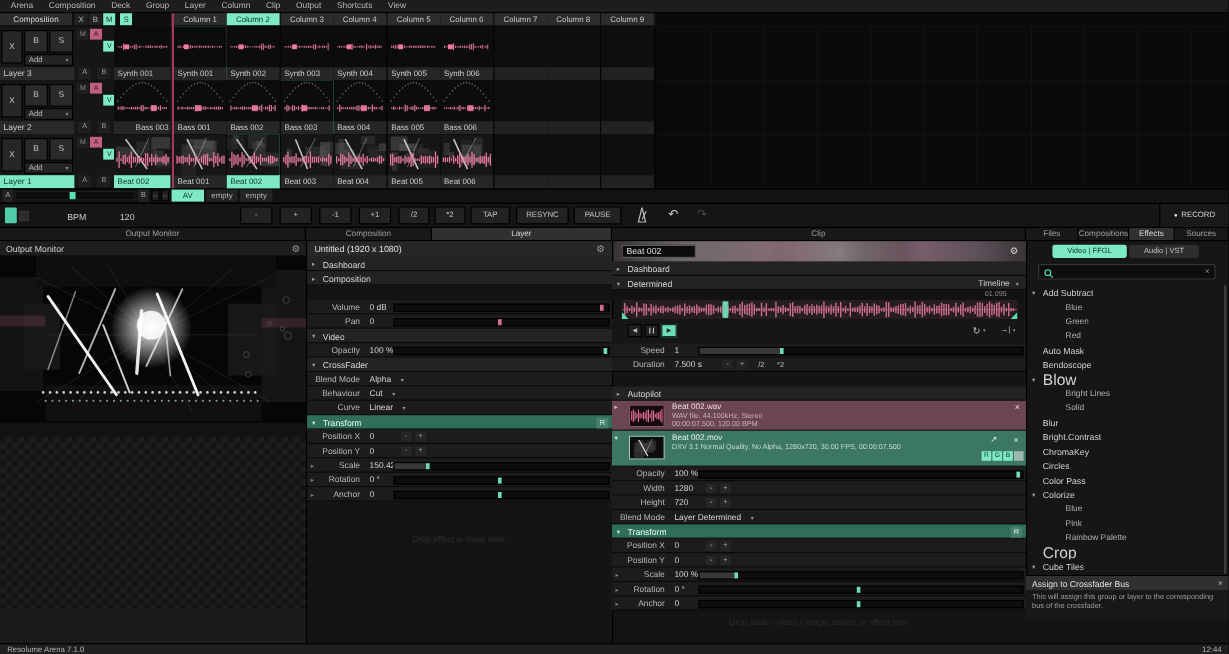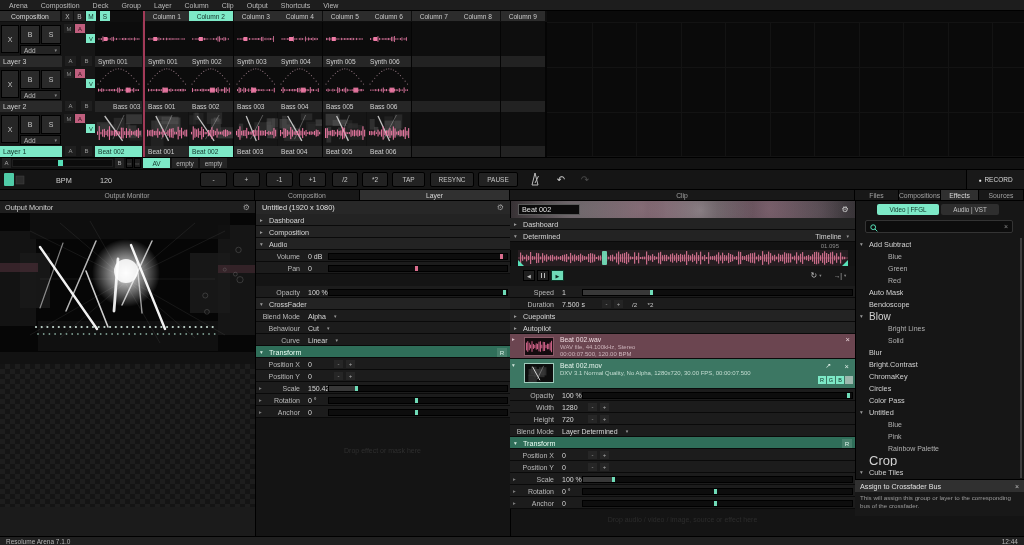--- a/index.html
+++ b/index.html
@@ -1186,37 +1186,37 @@
       <div style="font-size: 8px; color: rgb(154, 154, 154);">⚙</div>
     </div>
     <div style="position: absolute; left: 256px; top: 214px; width: 254px; height: 12px; background: rgb(35, 35, 35); border-bottom: 1px solid rgb(10, 10, 10);">
       <div style="position: absolute; left: 4px; top: 0px; height: 12px; font-size: 5.5px; color: rgb(154, 154, 154); display: flex; align-items: center;">▸</div>
       <div style="position: absolute; left: 13px; top: 0px; height: 12px; font-size: 7.2px; color: rgb(214, 214, 214); display: flex; align-items: center; white-space: nowrap; overflow: hidden;">Dashboard</div>
     </div>
     <div style="position: absolute; left: 256px; top: 226px; width: 254px; height: 12px; background: rgb(35, 35, 35); border-bottom: 1px solid rgb(10, 10, 10);">
       <div style="position: absolute; left: 4px; top: 0px; height: 12px; font-size: 5.5px; color: rgb(154, 154, 154); display: flex; align-items: center;">▸</div>
       <div style="position: absolute; left: 13px; top: 0px; height: 12px; font-size: 7.2px; color: rgb(214, 214, 214); display: flex; align-items: center; white-space: nowrap; overflow: hidden;">Composition</div>
     </div>
-    <div style="position: absolute; left: 256px; top: 238px; width: 254px; height: 12px; background: rgb(35, 35, 35); border-bottom: 1px solid rgb(10, 10, 10);">
-      <div style="position: absolute; left: 4px; top: 0px; height: 12px; font-size: 5.5px; color: rgb(154, 154, 154); display: flex; align-items: center;">▾</div>
-      <div style="position: absolute; left: 13px; top: 0px; height: 12px; font-size: 7.2px; color: rgb(214, 214, 214); display: flex; align-items: center; white-space: nowrap; overflow: hidden;">Audio</div>
-    </div>
     <div style="position: absolute; left: 256px; top: 250px; width: 254px; height: 12px; background: rgb(28, 28, 28); border-bottom: 1px solid rgb(10, 10, 10);">
       <div style="position: absolute; left: 2px; top: 0px; width: 46px; height: 12px; font-size: 7px; color: rgb(185, 185, 185); display: flex; align-items: center; justify-content: flex-end; padding-right: 4px; white-space: nowrap;">Volume</div>
       <div style="position: absolute; left: 52px; top: 0px; height: 12px; font-size: 7px; color: rgb(216, 216, 216); display: flex; align-items: center; white-space: nowrap; overflow: hidden;">0 dB</div>
       <div style="position: absolute; left: 72px; top: 2.5px; width: 180px; height: 7px; background: rgb(13, 13, 13); border: 1px solid rgb(0, 0, 0);">
         <div style="position: absolute; top: 0px; bottom: 0px; width: 3px; left: 171px; background: rgb(217, 109, 141);"></div>
       </div>
     </div>
     <div style="position: absolute; left: 256px; top: 262px; width: 254px; height: 12px; background: rgb(28, 28, 28); border-bottom: 1px solid rgb(10, 10, 10);">
       <div style="position: absolute; left: 2px; top: 0px; width: 46px; height: 12px; font-size: 7px; color: rgb(185, 185, 185); display: flex; align-items: center; justify-content: flex-end; padding-right: 4px; white-space: nowrap;">Pan</div>
       <div style="position: absolute; left: 52px; top: 0px; height: 12px; font-size: 7px; color: rgb(216, 216, 216); display: flex; align-items: center; white-space: nowrap; overflow: hidden;">0</div>
       <div style="position: absolute; left: 72px; top: 2.5px; width: 180px; height: 7px; background: rgb(13, 13, 13); border: 1px solid rgb(0, 0, 0);">
         <div style="position: absolute; top: 0px; bottom: 0px; width: 3px; left: 86px; background: rgb(217, 109, 141);"></div>
       </div>
+    </div>
+    <div style="position: absolute; left: 256px; top: 274px; width: 254px; height: 12px; background: rgb(35, 35, 35); border-bottom: 1px solid rgb(10, 10, 10);">
+      <div style="position: absolute; left: 4px; top: 0px; height: 12px; font-size: 5.5px; color: rgb(154, 154, 154); display: flex; align-items: center;">▾</div>
+      <div style="position: absolute; left: 13px; top: 0px; height: 12px; font-size: 7.2px; color: rgb(214, 214, 214); display: flex; align-items: center; white-space: nowrap; overflow: hidden;">Video</div>
     </div>
     <div style="position: absolute; left: 256px; top: 286px; width: 254px; height: 12px; background: rgb(28, 28, 28); border-bottom: 1px solid rgb(10, 10, 10);">
       <div style="position: absolute; left: 2px; top: 0px; width: 46px; height: 12px; font-size: 7px; color: rgb(185, 185, 185); display: flex; align-items: center; justify-content: flex-end; padding-right: 4px; white-space: nowrap;">Opacity</div>
       <div style="position: absolute; left: 52px; top: 0px; height: 12px; font-size: 7px; color: rgb(216, 216, 216); display: flex; align-items: center; white-space: nowrap; overflow: hidden;">100 %</div>
       <div style="position: absolute; left: 72px; top: 2.5px; width: 180px; height: 7px; background: rgb(13, 13, 13); border: 1px solid rgb(0, 0, 0);">
         <div style="position: absolute; top: 0px; bottom: 0px; width: 3px; left: 174px; background: rgb(111, 220, 184);"></div>
       </div>
     </div>
     <div style="position: absolute; left: 256px; top: 298px; width: 254px; height: 12px; background: rgb(35, 35, 35); border-bottom: 1px solid rgb(10, 10, 10);">
       <div style="position: absolute; left: 4px; top: 0px; height: 12px; font-size: 5.5px; color: rgb(154, 154, 154); display: flex; align-items: center;">▾</div>
@@ -1499,24 +1499,20 @@
       </div>
     </div>
     <div style="position: absolute; left: 510px; top: 298px; width: 345px; height: 12px; background: rgb(28, 28, 28); border-bottom: 1px solid rgb(10, 10, 10);">
       <div style="position: absolute; left: 2px; top: 0px; width: 46px; height: 12px; font-size: 7px; color: rgb(185, 185, 185); display: flex; align-items: center; justify-content: flex-end; padding-right: 4px;">Duration</div>
       <div style="position: absolute; left: 52px; top: 0px; height: 12px; font-size: 7px; color: rgb(216, 216, 216); display: flex; align-items: center; white-space: nowrap; overflow: hidden;">7.500 s</div>
       <div style="position: absolute; left: 92px; top: 2px; width: 9px; height: 8px; background: rgb(36, 36, 36); color: rgb(170, 170, 170); font-size: 6px; display: flex; align-items: center; justify-content: center;">-</div>
       <div style="position: absolute; left: 104px; top: 2px; width: 9px; height: 8px; background: rgb(36, 36, 36); color: rgb(170, 170, 170); font-size: 6px; display: flex; align-items: center; justify-content: center;">+</div>
       <div style="position: absolute; left: 118px; top: 2px; width: 13px; height: 8px; color: rgb(197, 197, 197); font-size: 6.2px; display: flex; align-items: center; justify-content: center;">/2</div>
       <div style="position: absolute; left: 134px; top: 2px; width: 13px; height: 8px; color: rgb(197, 197, 197); font-size: 6.2px; display: flex; align-items: center; justify-content: center;">*2</div>
     </div>
-    <div style="position: absolute; left: 510px; top: 310px; width: 345px; height: 12px; background: rgb(35, 35, 35); border-bottom: 1px solid rgb(10, 10, 10);">
-      <div style="position: absolute; left: 4px; top: 0px; height: 12px; font-size: 5.5px; color: rgb(154, 154, 154); display: flex; align-items: center;">▸</div>
-      <div style="position: absolute; left: 13px; top: 0px; height: 12px; font-size: 7.2px; color: rgb(214, 214, 214); display: flex; align-items: center; white-space: nowrap; overflow: hidden;">Cuepoints</div>
-    </div>
     <div style="position: absolute; left: 510px; top: 322px; width: 345px; height: 12px; background: rgb(35, 35, 35); border-bottom: 1px solid rgb(10, 10, 10);">
       <div style="position: absolute; left: 4px; top: 0px; height: 12px; font-size: 5.5px; color: rgb(154, 154, 154); display: flex; align-items: center;">▸</div>
       <div style="position: absolute; left: 13px; top: 0px; height: 12px; font-size: 7.2px; color: rgb(214, 214, 214); display: flex; align-items: center; white-space: nowrap; overflow: hidden;">Autopilot</div>
     </div>
     <div style="position: absolute; left: 510px; top: 334px; width: 345px; height: 25px; background: rgb(107, 69, 80); border-bottom: 1px solid rgb(10, 10, 10);">
       <div style="position: absolute; left: 2px; top: 2px; font-size: 5.5px; color: rgb(216, 190, 198);">▸</div>
       <div style="position: absolute; left: 14px; top: 3px; width: 30px; height: 19px; background: rgb(20, 11, 14); border: 1px solid rgb(139, 90, 104); overflow: hidden;">
         <svg viewBox="0 0 30 19" preserveAspectRatio="none" style="position: absolute; left: 0px; top: 0px; width: 100%; height: 100%;">
           <rect x="1" y="5.118762860082304" width="1" height="8.762474279835391" fill="#e06a93"></rect>
           <rect x="2.5" y="3.5567558299039783" width="1" height="11.886488340192043" fill="#e06a93"></rect>
@@ -1662,21 +1658,21 @@
       <div style="position: absolute; left: 33px; top: 0px; height: 12px; font-size: 7px; color: rgb(176, 176, 176); display: flex; align-items: center; white-space: nowrap; overflow: hidden;">Red</div>
     </div>
     <div style="position: absolute; left: 855px; top: 286px; width: 167px; height: 12px;">
       <div style="position: absolute; left: 14px; top: 0px; height: 12px; font-size: 7.3px; color: rgb(210, 210, 210); display: flex; align-items: center; white-space: nowrap; overflow: hidden;">Auto Mask</div>
     </div>
     <div style="position: absolute; left: 855px; top: 298px; width: 167px; height: 12px;">
       <div style="position: absolute; left: 14px; top: 0px; height: 12px; font-size: 7.3px; color: rgb(210, 210, 210); display: flex; align-items: center; white-space: nowrap; overflow: hidden;">Bendoscope</div>
     </div>
     <div style="position: absolute; left: 855px; top: 310px; width: 167px; height: 12px;">
       <div style="position: absolute; left: 5px; top: 0px; height: 12px; font-size: 5.5px; color: rgb(154, 154, 154); display: flex; align-items: center;">▾</div>
-      <div style="position: absolute; left: 14px; top: 0px; height: 12px; font-size: 10px; color: rgb(210, 210, 210); display: flex; align-items: center; white-space: nowrap; overflow: hidden;">Blow</div>
+      <div style="position: absolute; left: 14px; top: 0px; height: 12px; font-size: 13px; color: rgb(210, 210, 210); display: flex; align-items: center; white-space: nowrap; overflow: hidden;">Blow</div>
     </div>
     <div style="position: absolute; left: 855px; top: 322px; width: 167px; height: 12px;">
       <div style="position: absolute; left: 33px; top: 0px; height: 12px; font-size: 7px; color: rgb(176, 176, 176); display: flex; align-items: center; white-space: nowrap; overflow: hidden;">Bright Lines</div>
     </div>
     <div style="position: absolute; left: 855px; top: 334px; width: 167px; height: 12px;">
       <div style="position: absolute; left: 33px; top: 0px; height: 12px; font-size: 7px; color: rgb(176, 176, 176); display: flex; align-items: center; white-space: nowrap; overflow: hidden;">Solid</div>
     </div>
     <div style="position: absolute; left: 855px; top: 346px; width: 167px; height: 12px;">
       <div style="position: absolute; left: 14px; top: 0px; height: 12px; font-size: 7.3px; color: rgb(210, 210, 210); display: flex; align-items: center; white-space: nowrap; overflow: hidden;">Blur</div>
     </div>
@@ -1687,21 +1683,21 @@
       <div style="position: absolute; left: 14px; top: 0px; height: 12px; font-size: 7.3px; color: rgb(210, 210, 210); display: flex; align-items: center; white-space: nowrap; overflow: hidden;">ChromaKey</div>
     </div>
     <div style="position: absolute; left: 855px; top: 382px; width: 196px; height: 12px;">
       <div style="position: absolute; left: 14px; top: 0px; height: 12px; font-size: 7.3px; color: rgb(210, 210, 210); display: flex; align-items: center; white-space: nowrap; overflow: hidden;">Circles</div>
     </div>
     <div style="position: absolute; left: 855px; top: 394px; width: 167px; height: 12px;">
       <div style="position: absolute; left: 14px; top: 0px; height: 12px; font-size: 7.3px; color: rgb(210, 210, 210); display: flex; align-items: center; white-space: nowrap; overflow: hidden;">Color Pass</div>
     </div>
     <div style="position: absolute; left: 855px; top: 406px; width: 167px; height: 12px;">
       <div style="position: absolute; left: 5px; top: 0px; height: 12px; font-size: 5.5px; color: rgb(154, 154, 154); display: flex; align-items: center;">▾</div>
-      <div style="position: absolute; left: 14px; top: 0px; height: 12px; font-size: 7.3px; color: rgb(210, 210, 210); display: flex; align-items: center; white-space: nowrap; overflow: hidden;">Untitled</div>
+      <div style="position: absolute; left: 14px; top: 0px; height: 12px; font-size: 7.3px; color: rgb(210, 210, 210); display: flex; align-items: center; white-space: nowrap; overflow: hidden;">Colorize</div>
     </div>
     <div style="position: absolute; left: 855px; top: 418px; width: 167px; height: 12px;">
       <div style="position: absolute; left: 33px; top: 0px; height: 12px; font-size: 7px; color: rgb(176, 176, 176); display: flex; align-items: center; white-space: nowrap; overflow: hidden;">Blue</div>
     </div>
     <div style="position: absolute; left: 855px; top: 430px; width: 167px; height: 12px;">
       <div style="position: absolute; left: 33px; top: 0px; height: 12px; font-size: 7px; color: rgb(176, 176, 176); display: flex; align-items: center; white-space: nowrap; overflow: hidden;">Pink</div>
     </div>
     <div style="position: absolute; left: 855px; top: 442px; width: 167px; height: 12px;">
       <div style="position: absolute; left: 33px; top: 0px; height: 12px; font-size: 7px; color: rgb(176, 176, 176); display: flex; align-items: center; white-space: nowrap; overflow: hidden;">Rainbow Palette</div>
     </div>

